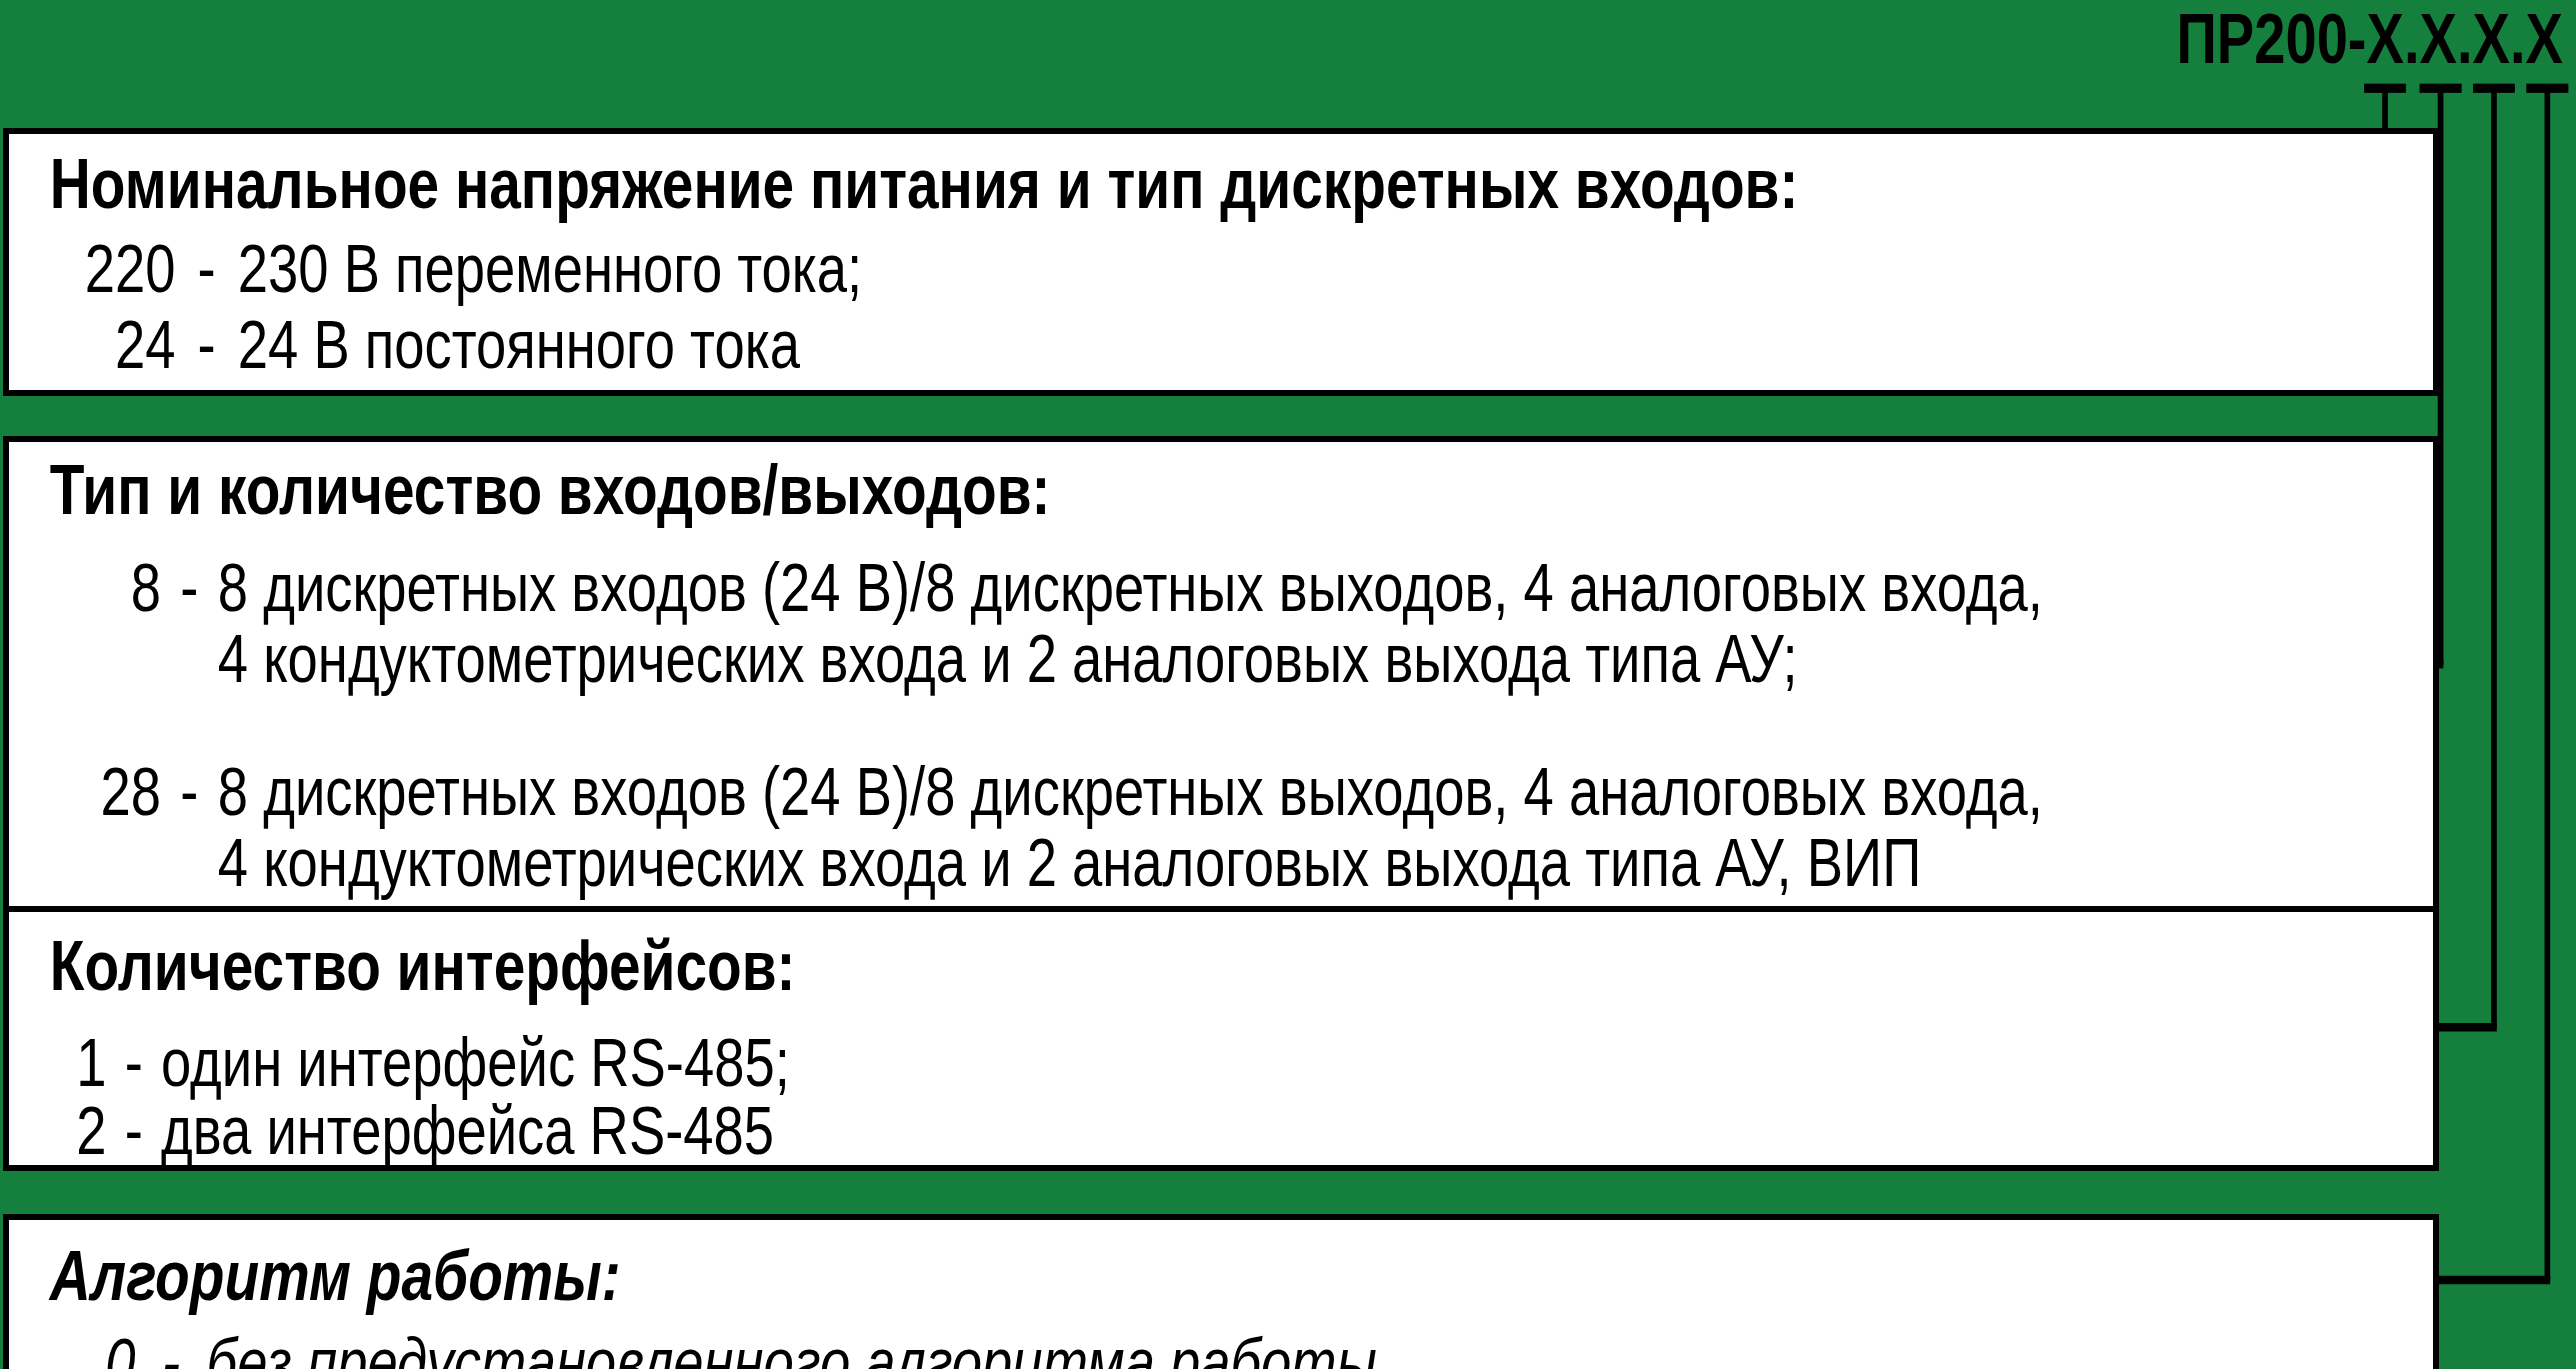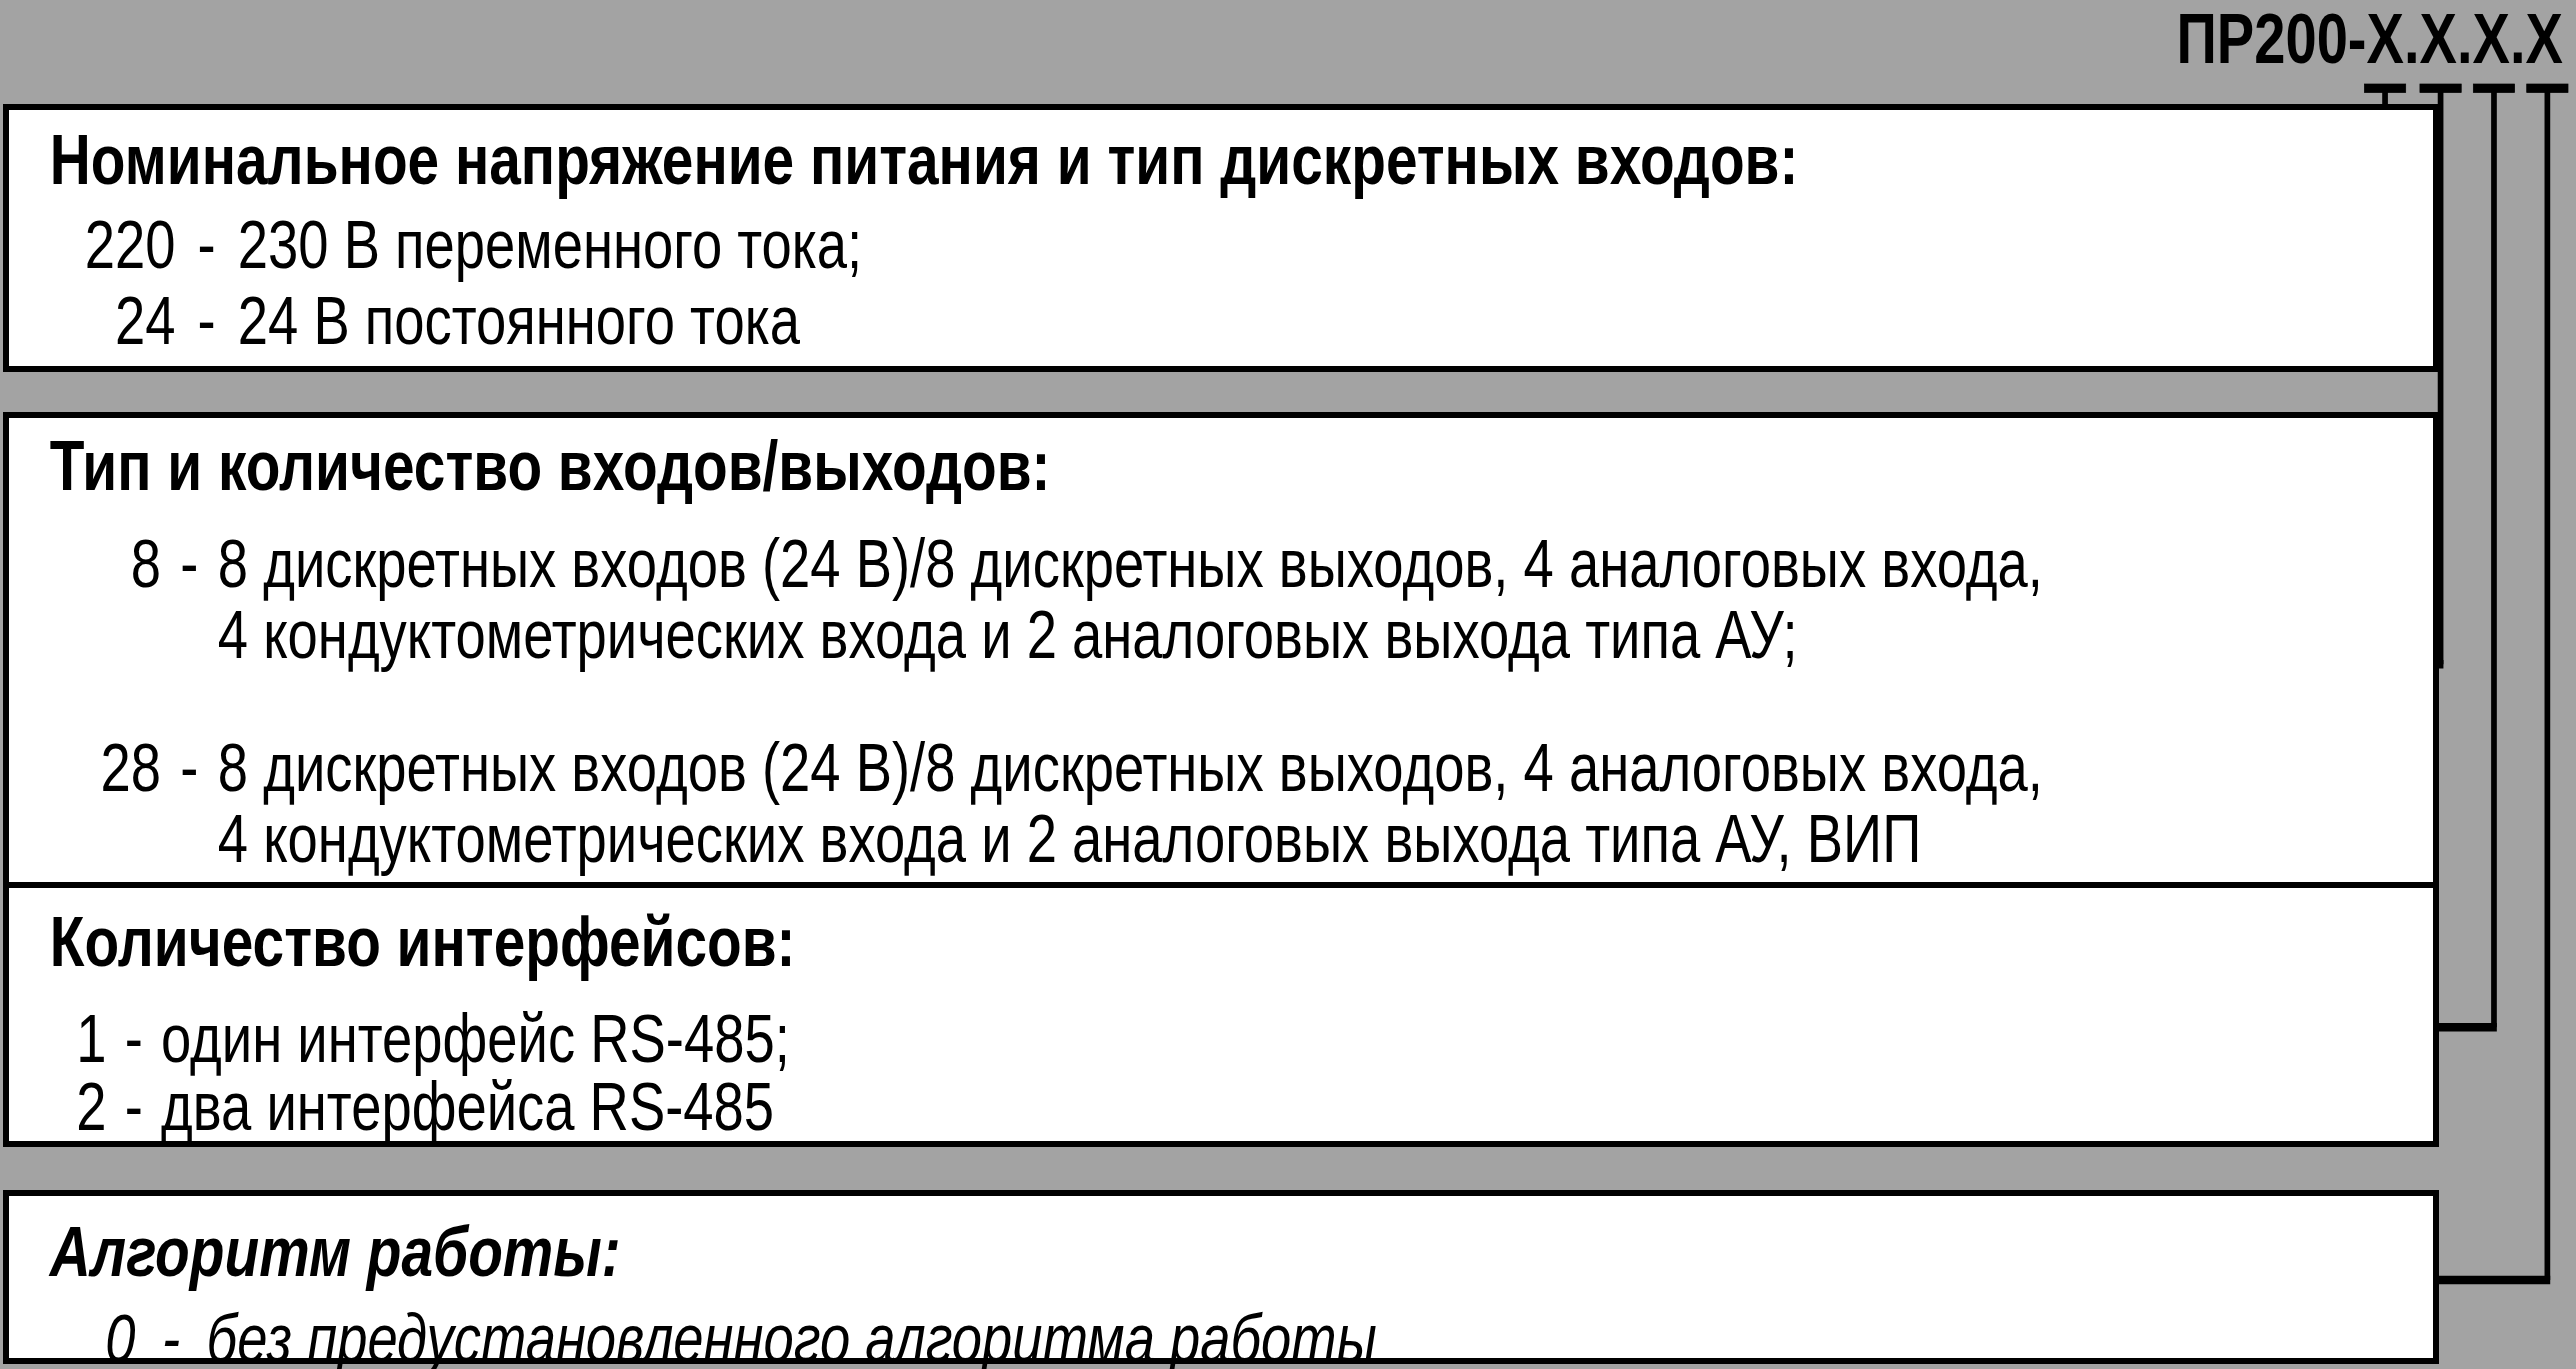--- a/index.html
+++ b/index.html
@@ -2,21 +2,21 @@
 <html style="font-size:11.4px"><head>
 <meta charset="utf-8">
 <style>
   * { margin: 0; padding: 0; box-sizing: border-box; }
   html, body { background: #ffffff; }
   body { width: 2576px; height: 1369px; }
   .canvas {
     position: relative;
     width: 2576px;
     height: 1369px;
-    background: #a3a3a3;
+    background: #15803d;
     color: #000000;
     font-family: "Liberation Sans", sans-serif;
     overflow: hidden;
   }
   .overlay {
     position: absolute;
     left: 0; top: 0;
     width: 2576px; height: 1369px;
     z-index: 1;
   }
@@ -26,20 +26,21 @@
     font-weight: bold;
     fill: #000;
   }
   .box {
     position: absolute;
     left: 2.8px;
     width: 2436px;
     background: #ffffff;
     border: 6.4px solid #000000;
     z-index: 2;
+    margin-top: 24px;
   }
   .content {
     transform: scaleX(0.8);
     transform-origin: 0 0;
     width: 125%;
   }
   .heading {
     font-weight: bold;
     font-size: 71px;
     line-height: 1.05;

